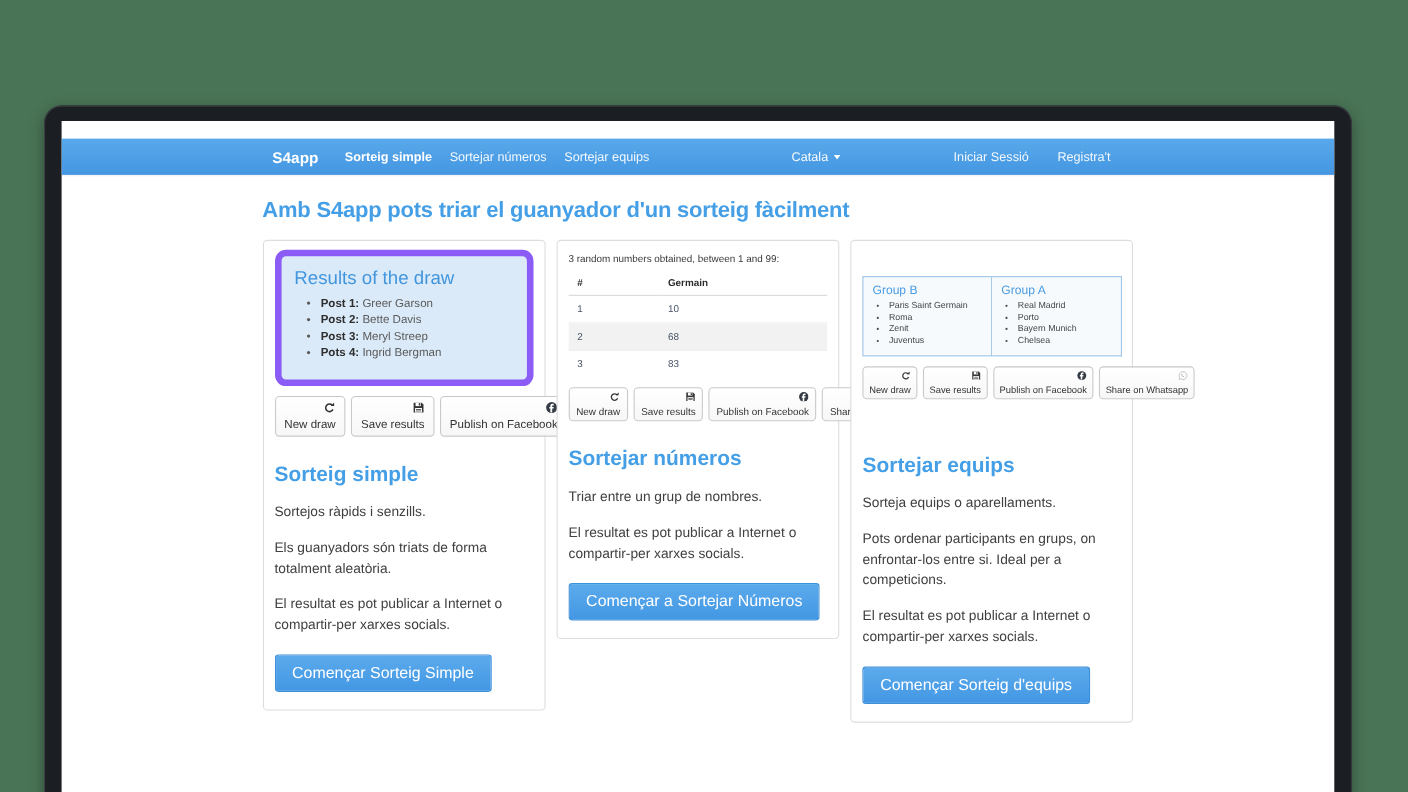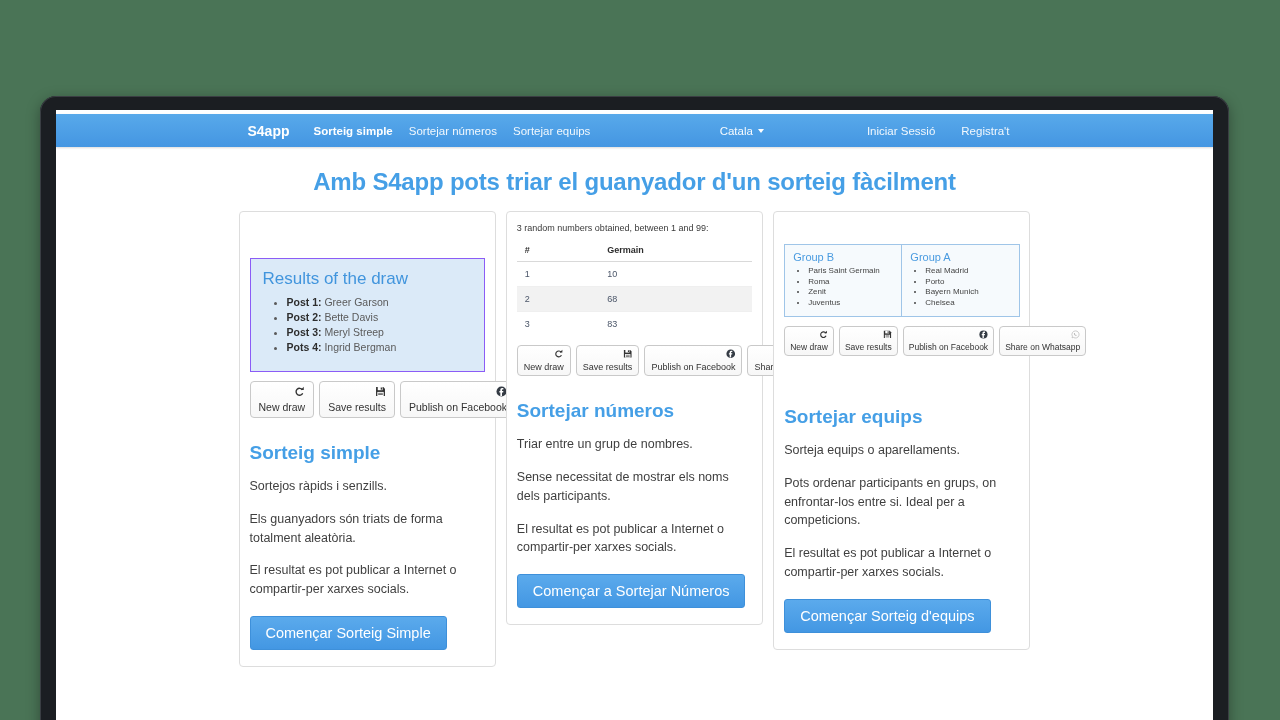--- a/index.html
+++ b/index.html
@@ -13,36 +13,36 @@
     position:absolute;left:40px;top:96px;width:1189px;height:640px;
     background:#1b1e22;border-radius:16px 16px 0 0;
     box-shadow:inset 0 0 0 1px #3a3e43, 0 4px 14px rgba(0,0,0,.35);
   }
   .screen{
     position:absolute;left:16px;top:14px;width:1157px;height:626px;
     background:#ffffff;overflow:hidden;
   }
   
   .navbar{height:33px;background:linear-gradient(#58a9ea,#4496e2);box-shadow:0 1px 2px rgba(0,0,0,.15);}
-  .nav-container{width:792px;margin:4px auto;height:100%;display:flex;align-items:center;padding:0 9px;box-sizing:border-box;}
+  .nav-container{width:792px;margin:16px auto;height:100%;display:flex;align-items:center;padding:0 9px;box-sizing:border-box;}
   .brand{color:#fff;font-weight:bold;font-size:14px;margin-right:16px;text-decoration:none;cursor:pointer;}
   .nav-link{color:rgba(255,255,255,.92);font-size:11.5px;margin:0 8px;text-decoration:none;cursor:pointer;white-space:nowrap;}
   .nav-link.active{color:#fff;font-weight:bold;}
   .flex-spacer{flex:1;}
   .lang-dd{display:flex;align-items:center;color:rgba(255,255,255,.95);font-size:11.5px;margin-right:95px;cursor:pointer;white-space:nowrap;}
   .caret{display:inline-block;width:0;height:0;border-left:3.5px solid transparent;border-right:3.5px solid transparent;border-top:4px solid #fff;margin-left:5px;}
   .auth-group{display:flex;gap:10px;margin-right:4px;}
   
   .container{width:792px;margin:0 auto;}
-  .hero-title{font-size:24px;font-weight:bold;color:#459fe6;text-align:center;margin:21px 0 15px;letter-spacing:-0.2px;}
+  .hero-title{font-size:20px;font-weight:bold;color:#459fe6;text-align:left;margin:21px 0 15px;letter-spacing:-0.2px;}
   .cards{display:flex;gap:10px;align-items:flex-start;}
   .card{flex:1;background:#fff;border:1px solid #ddd;border-radius:4px;padding:8px 10px 16px;box-sizing:border-box;min-width:0;}
   .demo-zone{min-height:138px;}
   
-  .result-panel{background:#dbeaf8;border:1px solid #8b5cf6;border-radius:0;padding:9px 12px 15px;margin-top:38px;}
+  .result-panel{background:#dbeaf8;border:6px solid #8b5cf6;border-radius:10px;padding:9px 12px 15px;}
   .result-title{font-size:17px;color:#4195dd;margin:1px 0 7px;font-weight:normal;}
   .result-list{margin:0;padding-left:24px;}
   .result-list li{font-size:10.5px;color:#5a5a5a;margin:3px 0;}
   .result-list strong{color:#2e2e2e;}
   
   .tbl-caption{font-size:9px;color:#3a3a3a;margin:3px 0 6px;}
   table.results{width:100%;border-collapse:collapse;font-size:9px;}
   table.results th{text-align:left;font-weight:bold;color:#2d2d2d;padding:6px 8px;border-bottom:1px solid #d9d9d9;}
   table.results th:first-child{width:35%;}
   table.results td{padding:7px 8px;color:#4a5568;border-top:1px solid #efefef;}
@@ -205,21 +205,20 @@
               <button class="sbtn">
                 <svg viewBox="0 0 16 16">
                     <use href="#ico-whatsapp"></use>
                   </svg>
                 <span>Share on Whatsapp</span>
               </button>
             </div>
           </div>
           <h2 class="section-heading">Sortejar números</h2>
           <p class="desc">Triar entre un grup de nombres.</p>
-          <p class="desc">Sense necessitat de mostrar els noms dels participants.</p>
           <p class="desc">El resultat es pot publicar a Internet o compartir-per xarxes socials.</p>
           <button class="cta">Començar a Sortejar Números</button>
         </div>
 
         <div class="card card-teams">
           <div class="demo-zone">
             <div class="groups">
               <div class="group-panel">
                 <div class="group-title">Group B</div>
                 <ul class="group-list">

